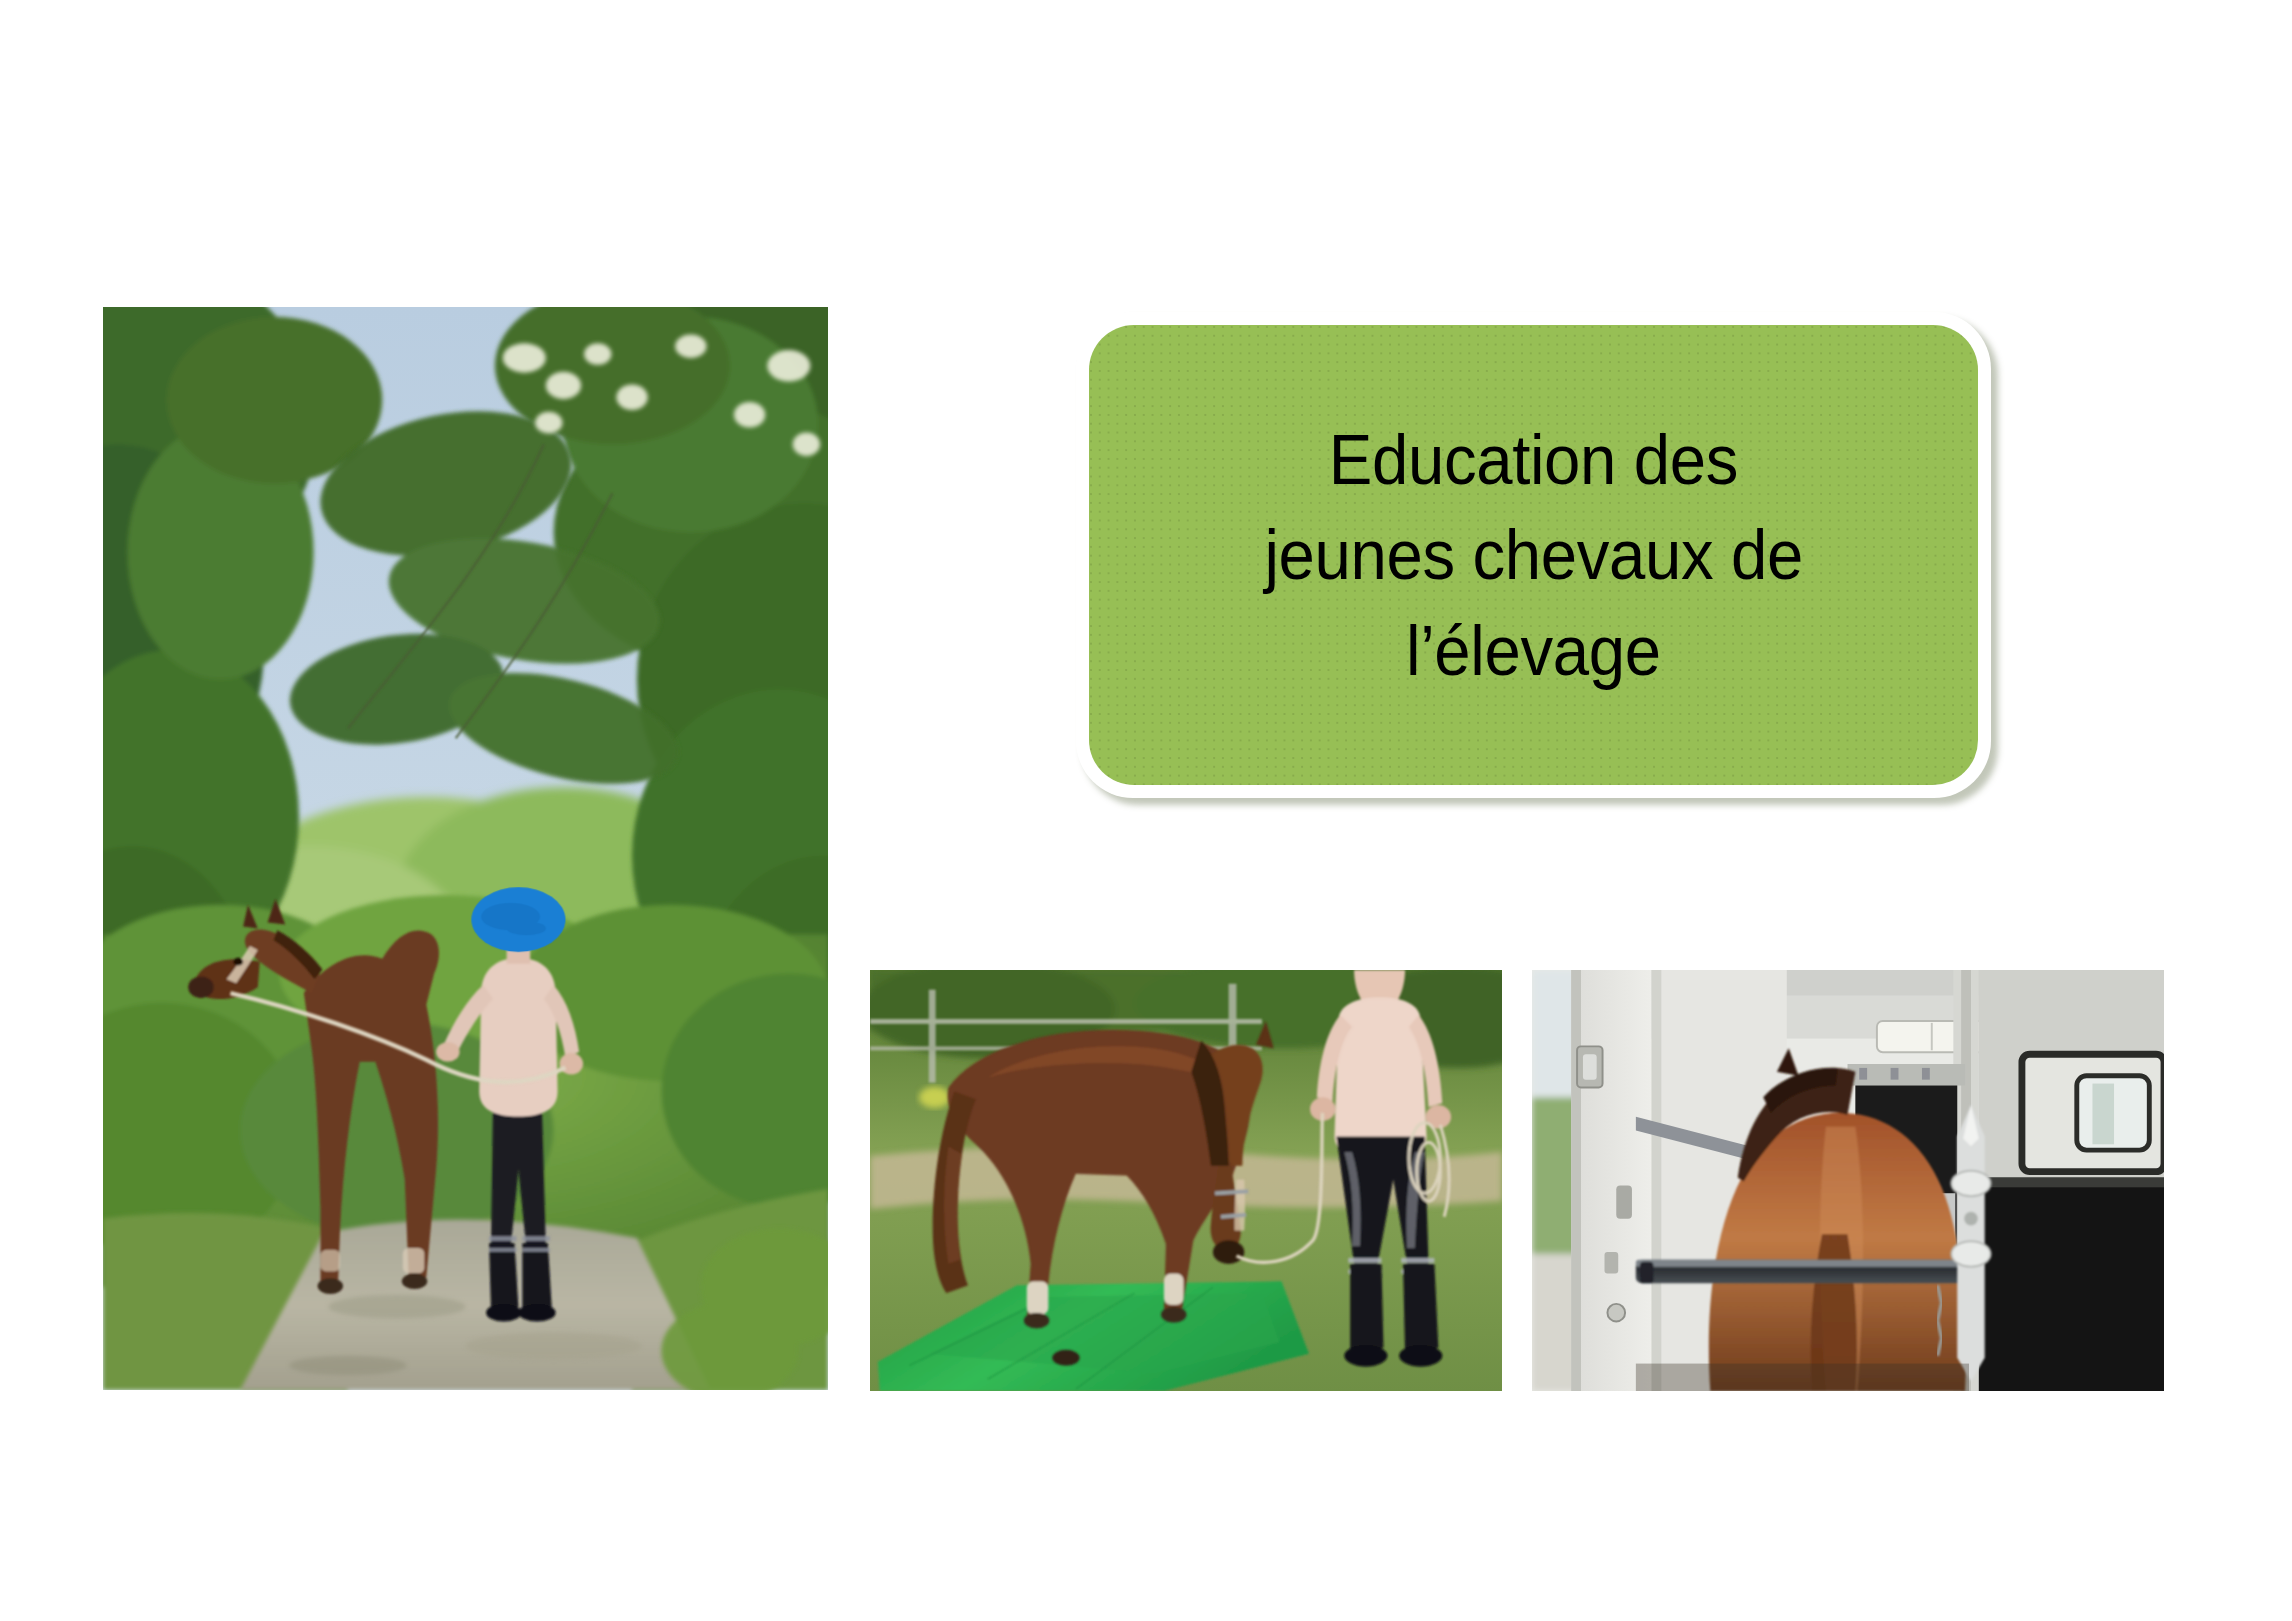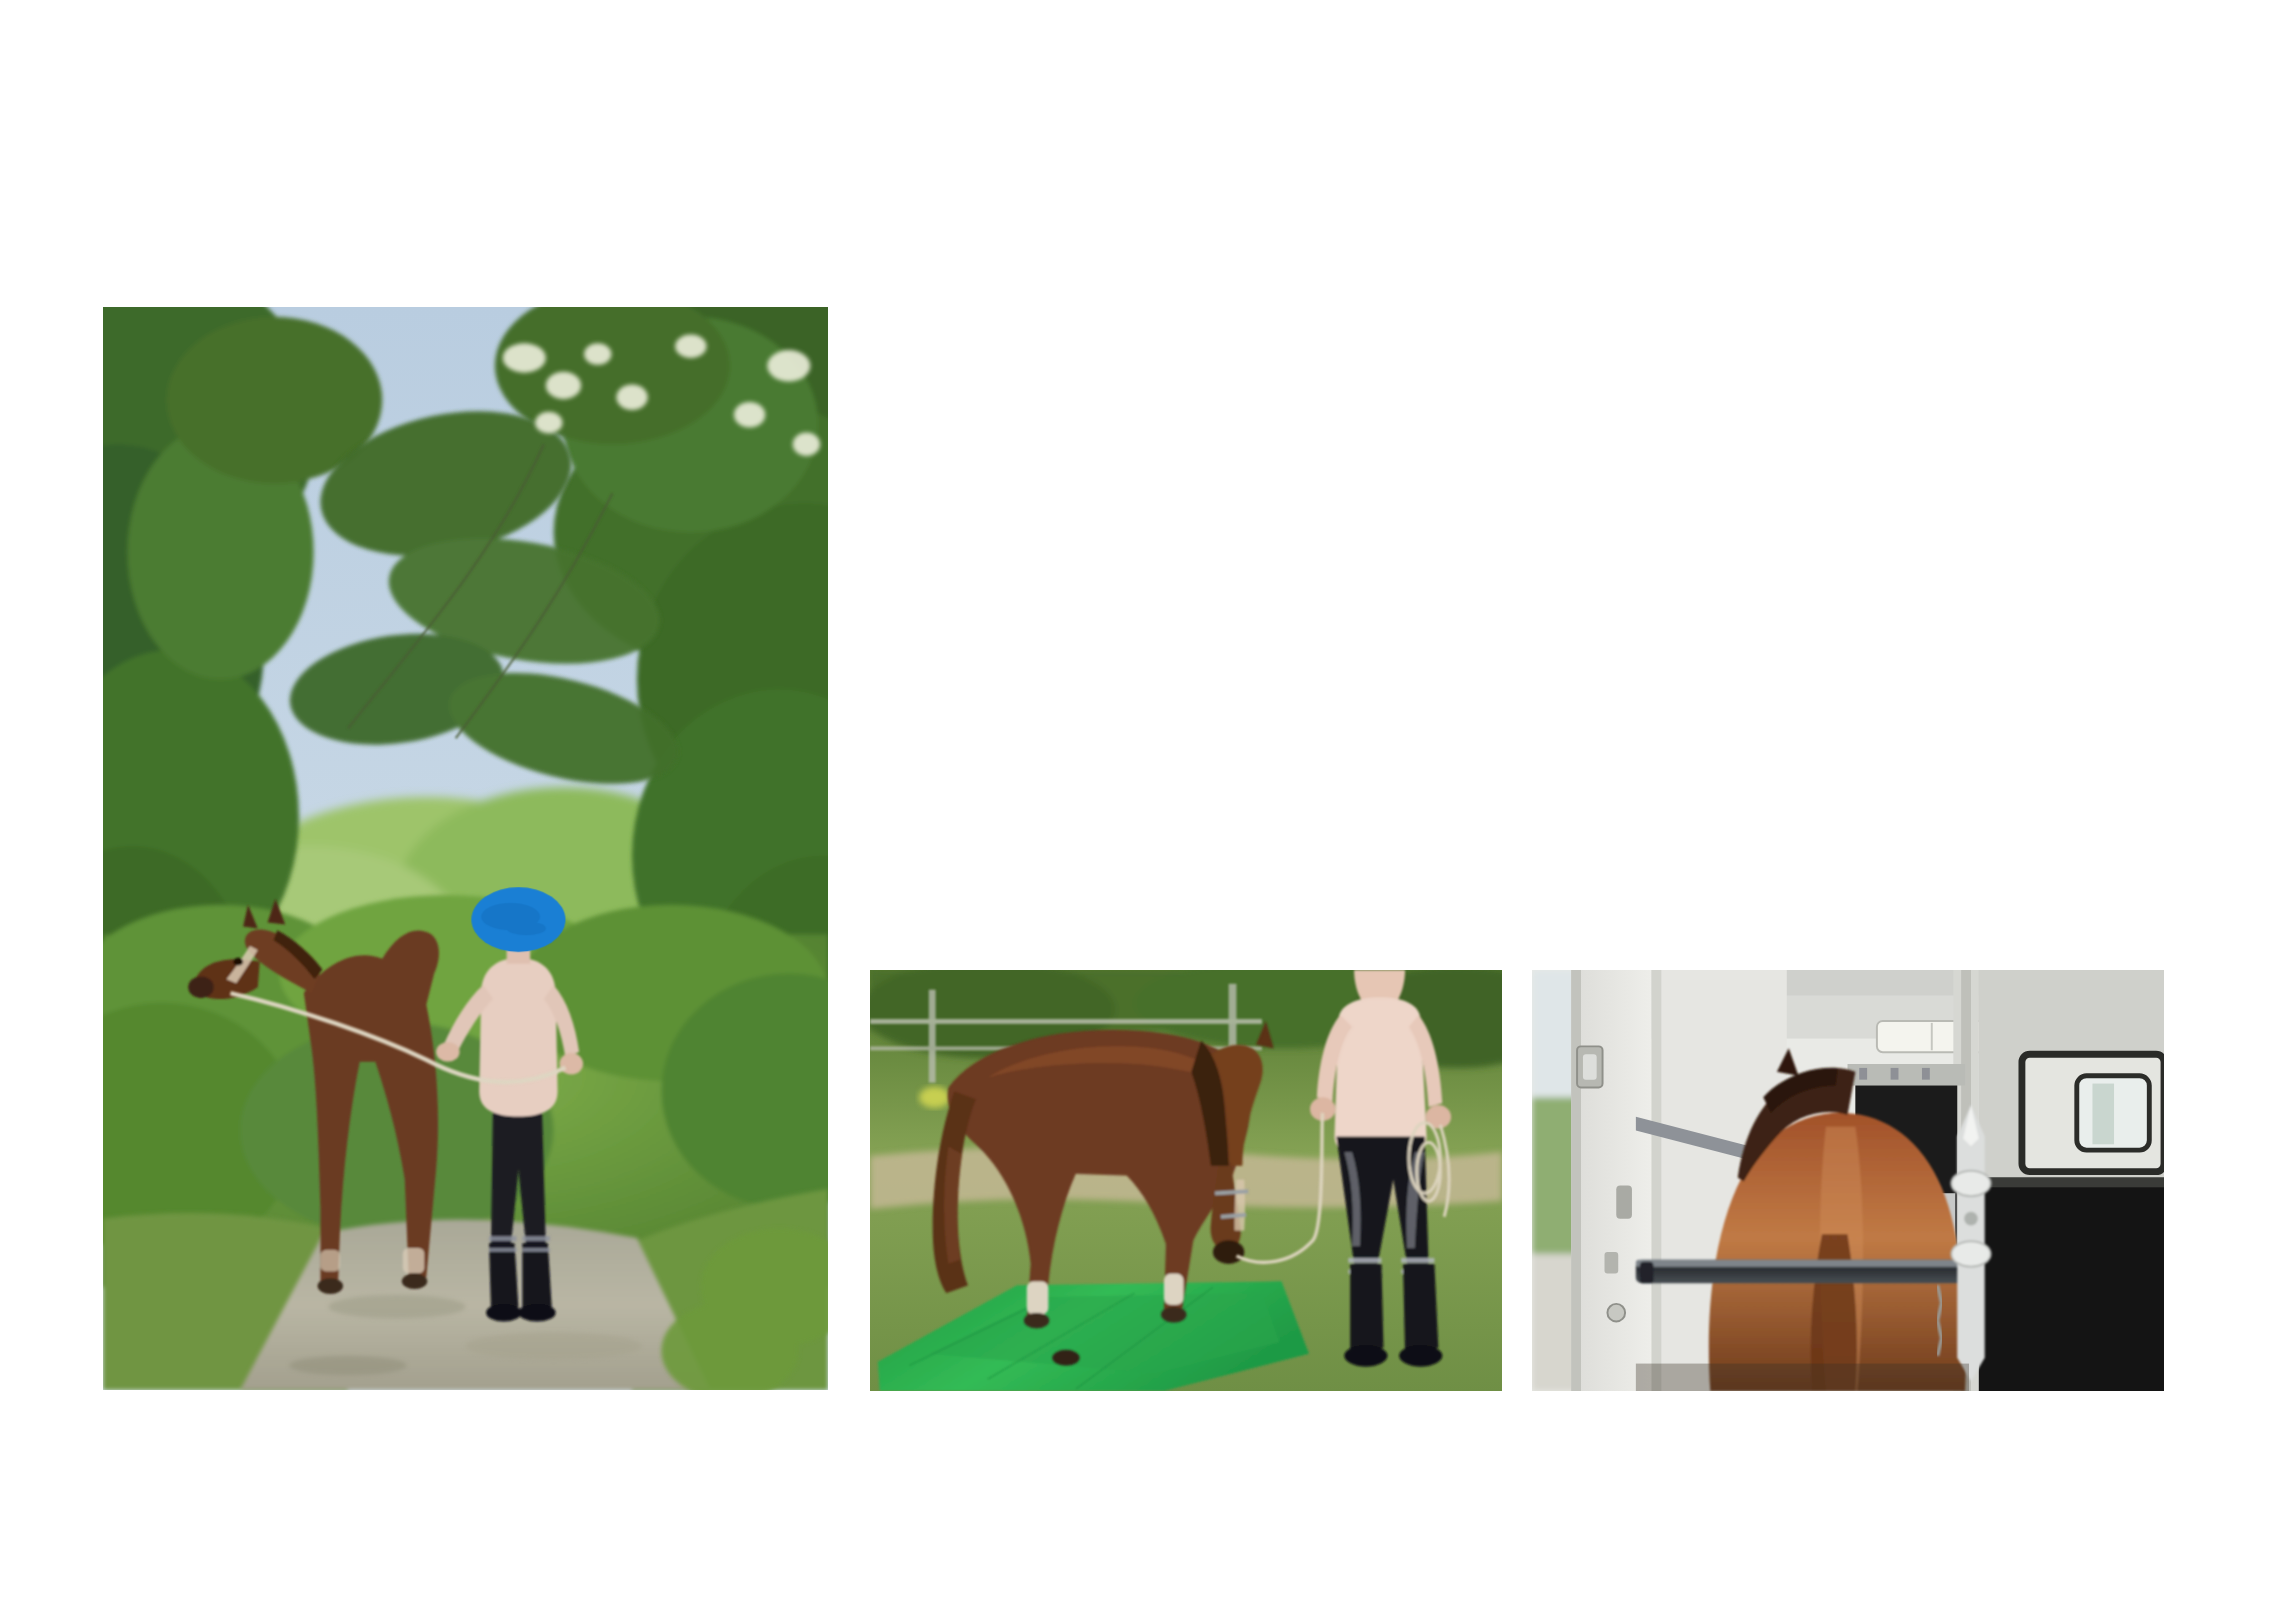--- a/index.html
+++ b/index.html
@@ -493,15 +493,22 @@
         <path d="M414 322 L 418 340"></path>
         <path d="M418 340 L 414 358"></path>
         <path d="M414 358 L 418 376"></path>
         <path d="M418 376 L 414 394"></path>
       </g>
 
       <rect x="106" y="402" width="340" height="28" fill="#3a3225" opacity="0.35"></rect>
     </svg>
   </div>
 
+  <div class="title-box">
+    <div class="title-box-inner">
+      <div class="title-line">Education des</div>
+      <div class="title-line">jeunes chevaux de</div>
+      <div class="title-line">l’élevage</div>
+    </div>
+  </div>
 
 </div>
 
 
 </body></html>

